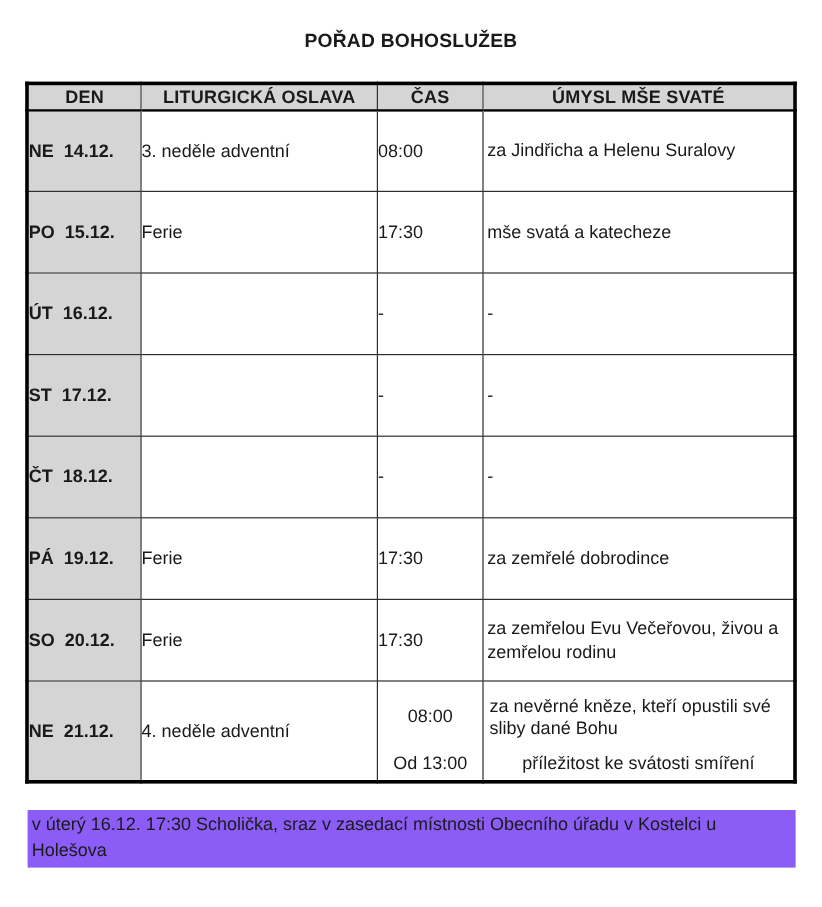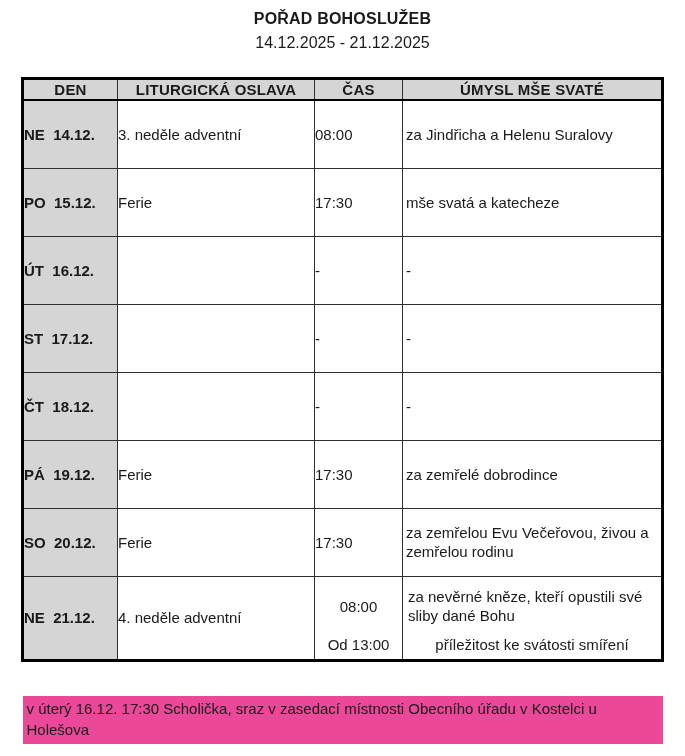--- a/index.html
+++ b/index.html
@@ -4,21 +4,21 @@
 <style>
   * { box-sizing: border-box; margin: 0; padding: 0; }
   html, body { background: #ffffff; }
   body {
     width: 685px;
     height: 756px;
     font-family: "Liberation Sans", sans-serif;
     color: #1a1a1a;
     overflow: hidden;
   }
-  .page { width: 685px; padding-top: 8px; }
+  .page { width: 685px; padding-top: 24px; }
 
   
   .title-block { text-align: center; line-height: 1.4; }
   .title-line { font-size: 16px; font-weight: bold; letter-spacing: 0.2px; }
   .date-line  { font-size: 16px; font-weight: normal; margin-top: 2px; }
 
   
   table.schedule {
     width: 640px;
     margin: 22px auto 0 auto;
@@ -73,35 +73,34 @@
     display: flex;
     align-items: flex-end;
     justify-content: center;
     padding-bottom: 5px;
     line-height: 1.1;
   }
 
   
   .footer-note {
     width: 640px;
-    margin: 34px auto 0 auto;
-    background: #ec4899;
+    margin: 22px auto 0 auto;
+    background: #8b5cf6;
     font-size: 15px;
     line-height: 1.4;
     padding: 2px 6px 4px 4px;
   }
 </style>
 </head>
 <body>
 
 <div class="page">
 
   <div class="title-block">
     <div class="title-line">POŘAD BOHOSLUŽEB</div>
-    <div class="date-line">14.12.2025 - 21.12.2025</div>
   </div>
 
   <table class="schedule">
     <thead>
       <tr>
         <th class="col-den">DEN</th>
         <th class="col-lit">LITURGICKÁ OSLAVA</th>
         <th class="col-cas">ČAS</th>
         <th class="col-umysl">ÚMYSL MŠE SVATÉ</th>
       </tr>

